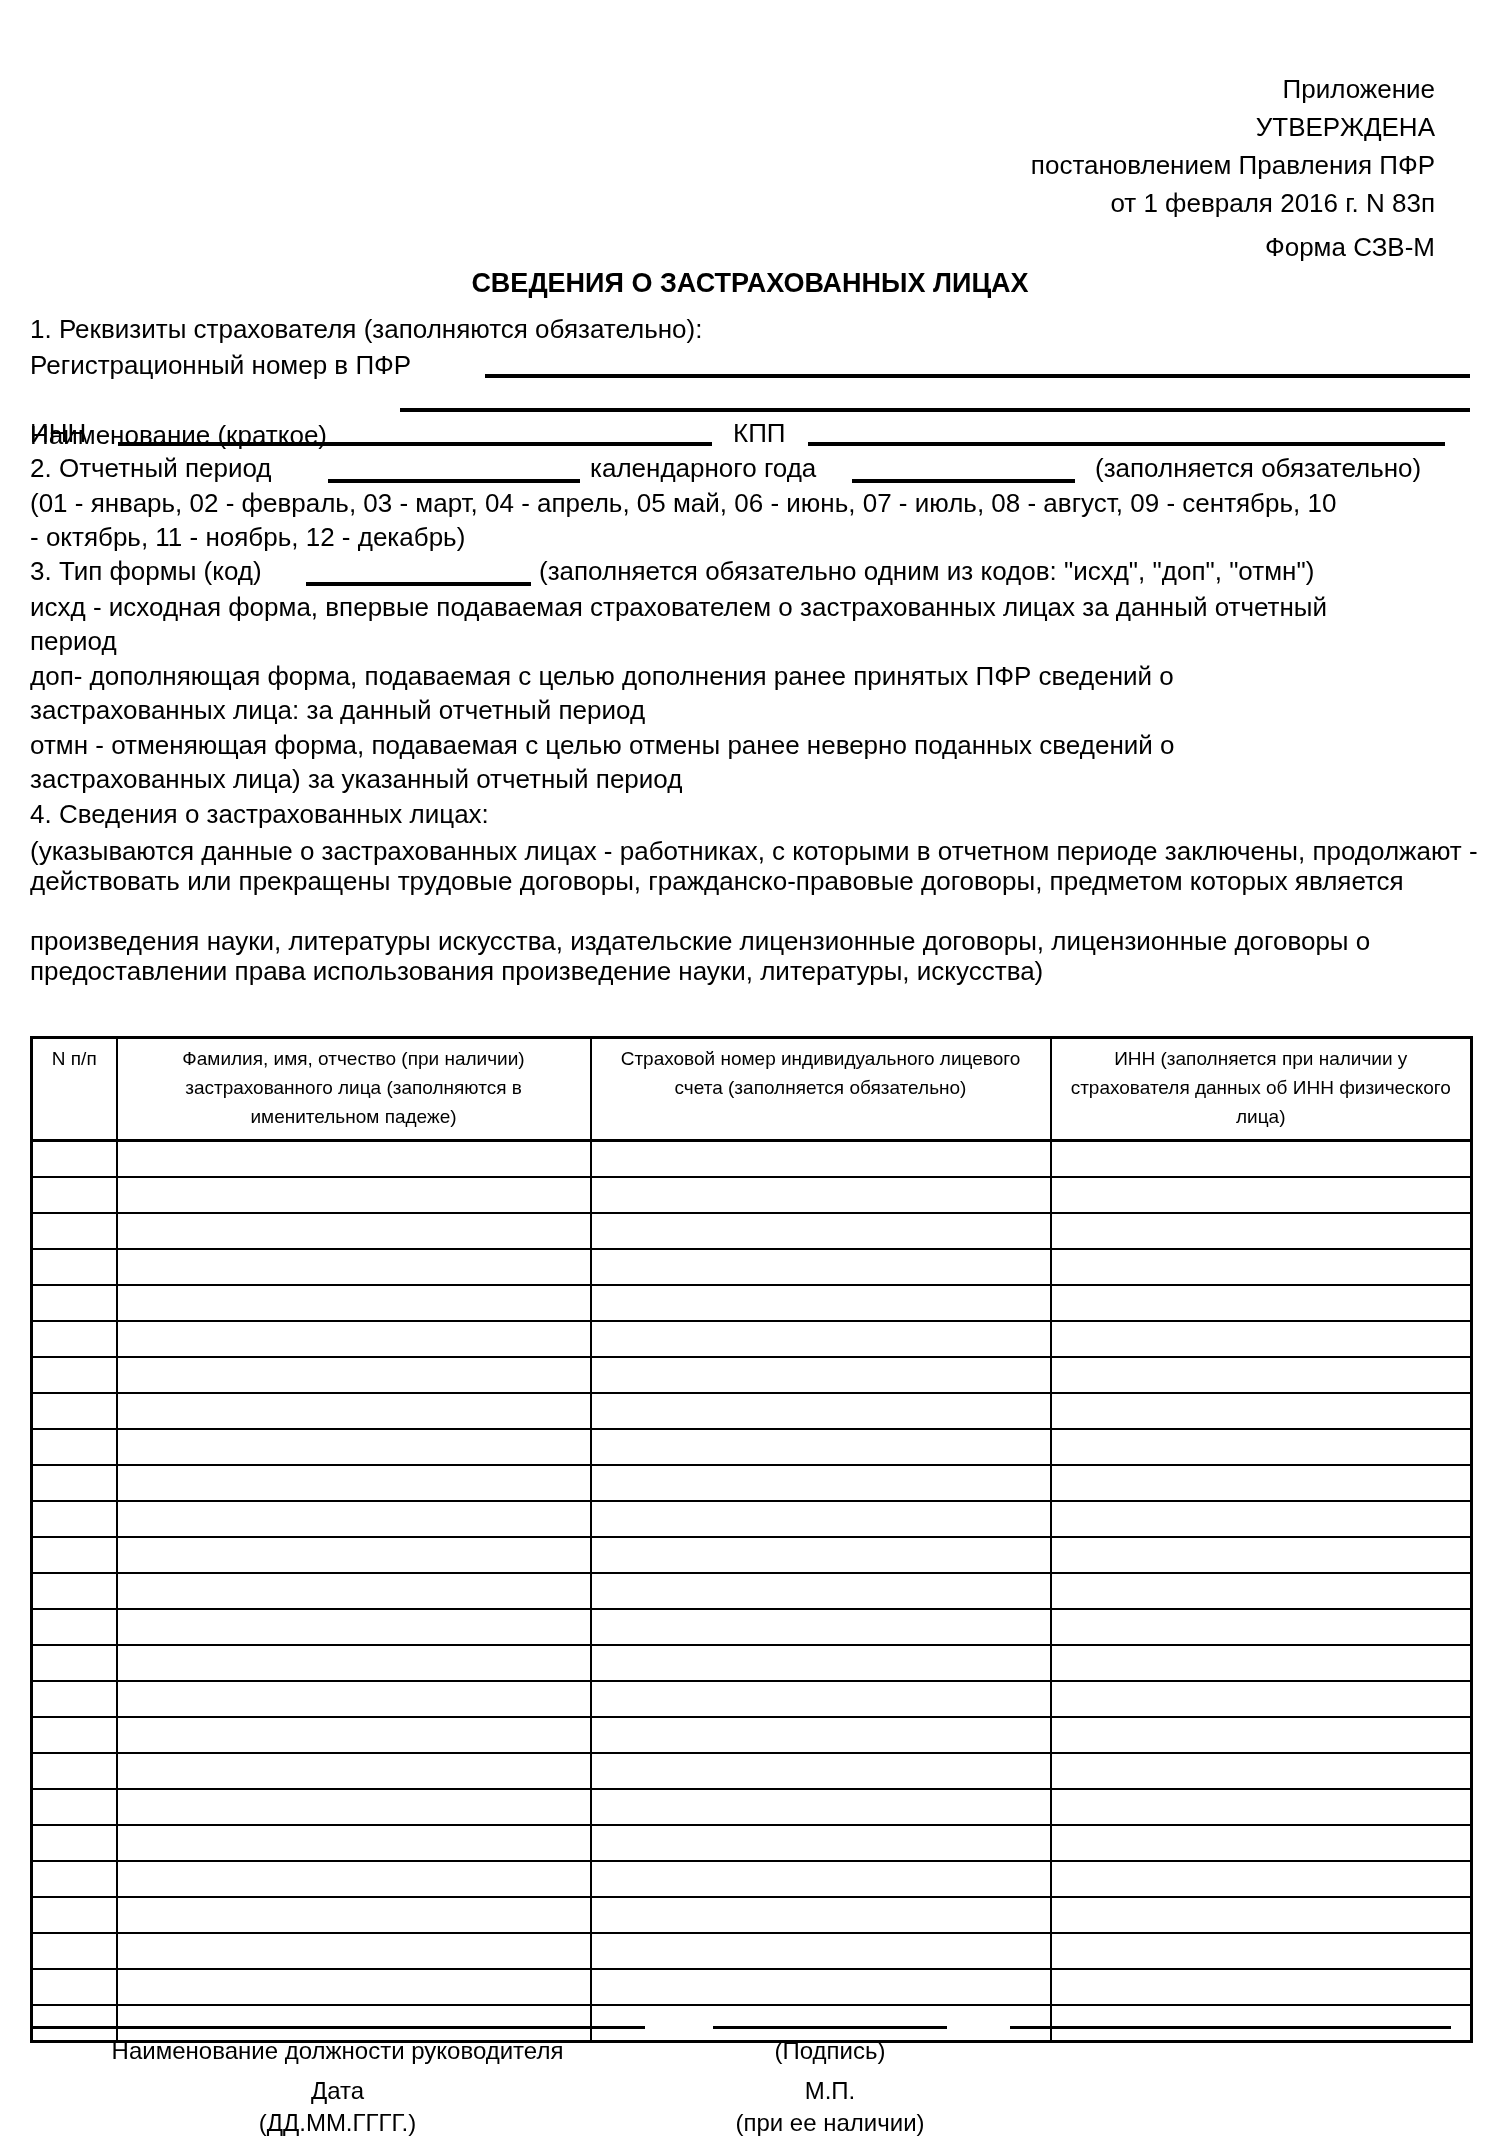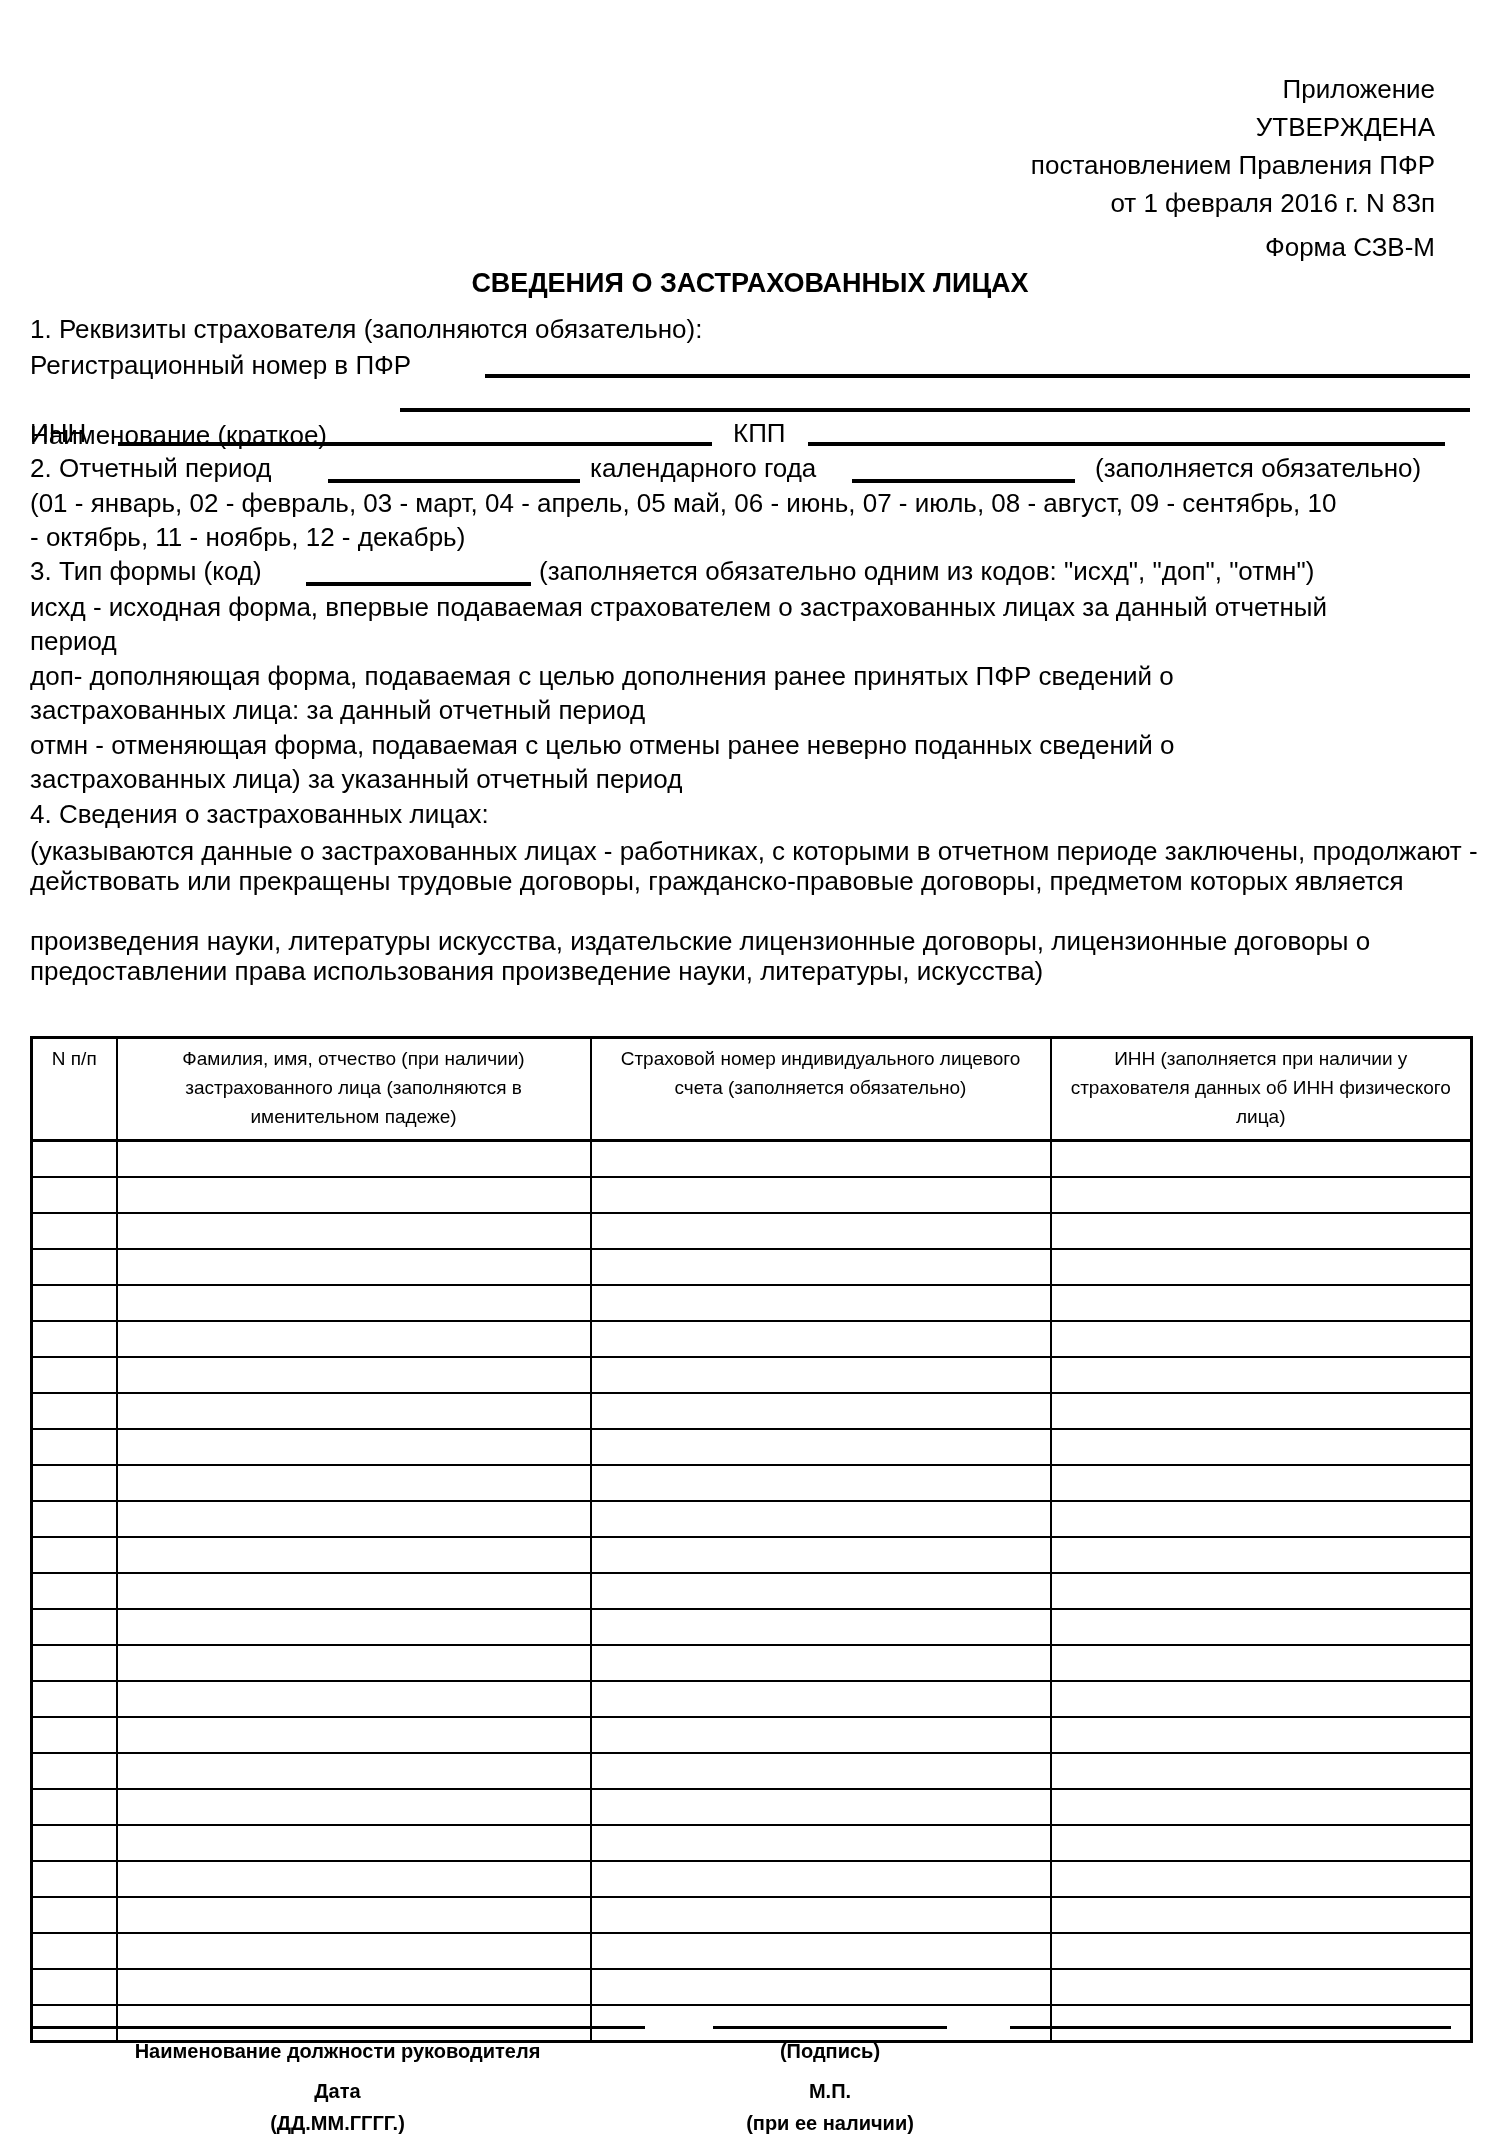--- a/index.html
+++ b/index.html
@@ -5,21 +5,21 @@
   html,body { margin:0; padding:0; background:#fff; }
   .page {
     position:relative;
     width:1500px; height:2146px;
     background:#ffffff; color:#000000;
     font-family:"Liberation Sans", sans-serif;
     overflow:hidden;
   }
   .abs { position:absolute; white-space:nowrap; }
   .t26 { font-size:26px; line-height:34px; }
-  .t24 { font-size:20px; line-height:30px;font-weight:bold; }
+  .t24 { font-size:24px; line-height:30px; }
   .right-block { text-align:right; }
   .title { font-size:27px; font-weight:bold; text-align:center; width:100%; }
   .blank { position:absolute; height:4px; background:#000; }
   .sigline { position:absolute; height:3px; background:#000; }
   .center { text-align:center; }
 
   table.roster {
     position:absolute; left:30px; top:1036px;
     width:1440px;
     border-collapse:collapse; table-layout:fixed;

